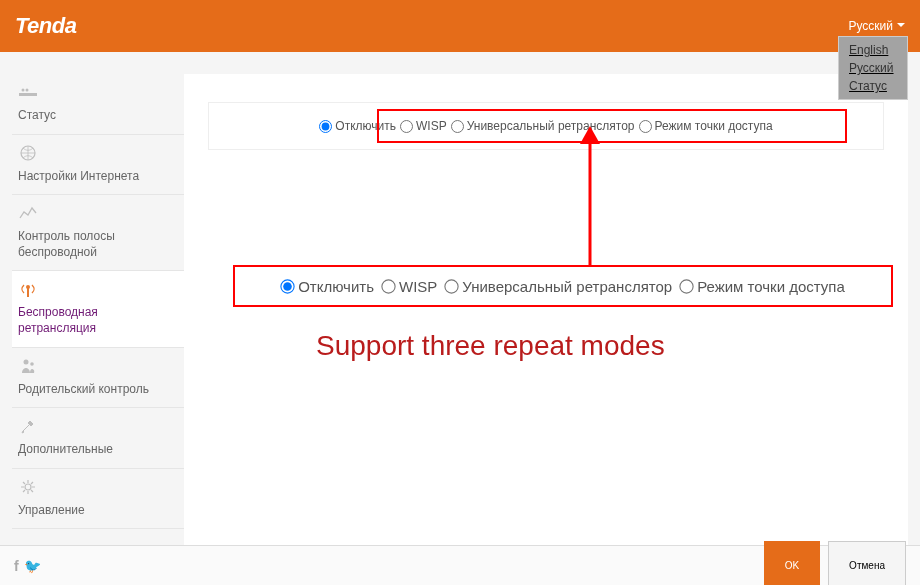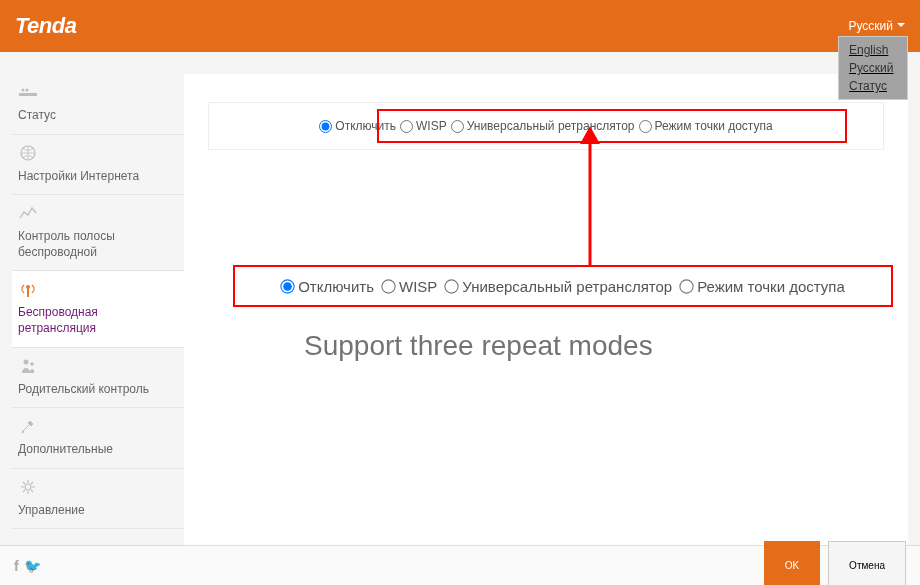--- a/index.html
+++ b/index.html
@@ -139,24 +139,24 @@
 
 .arrow-svg {
   position: absolute;
   left: 570px;
   top: 126px;
   pointer-events: none;
 }
 
 .caption {
   position: absolute;
-  left: 304px;
+  left: 316px;
   top: 330px;
   font-size: 28px;
-  color: #737373;
+  color: #b91c1c;
   font-family: 'Segoe UI', Arial, sans-serif;
 }
 
 .footer {
   position: absolute;
   bottom: 0;
   left: 0;
   right: 0;
   height: 40px;
   border-top: 1px solid #ddd;

